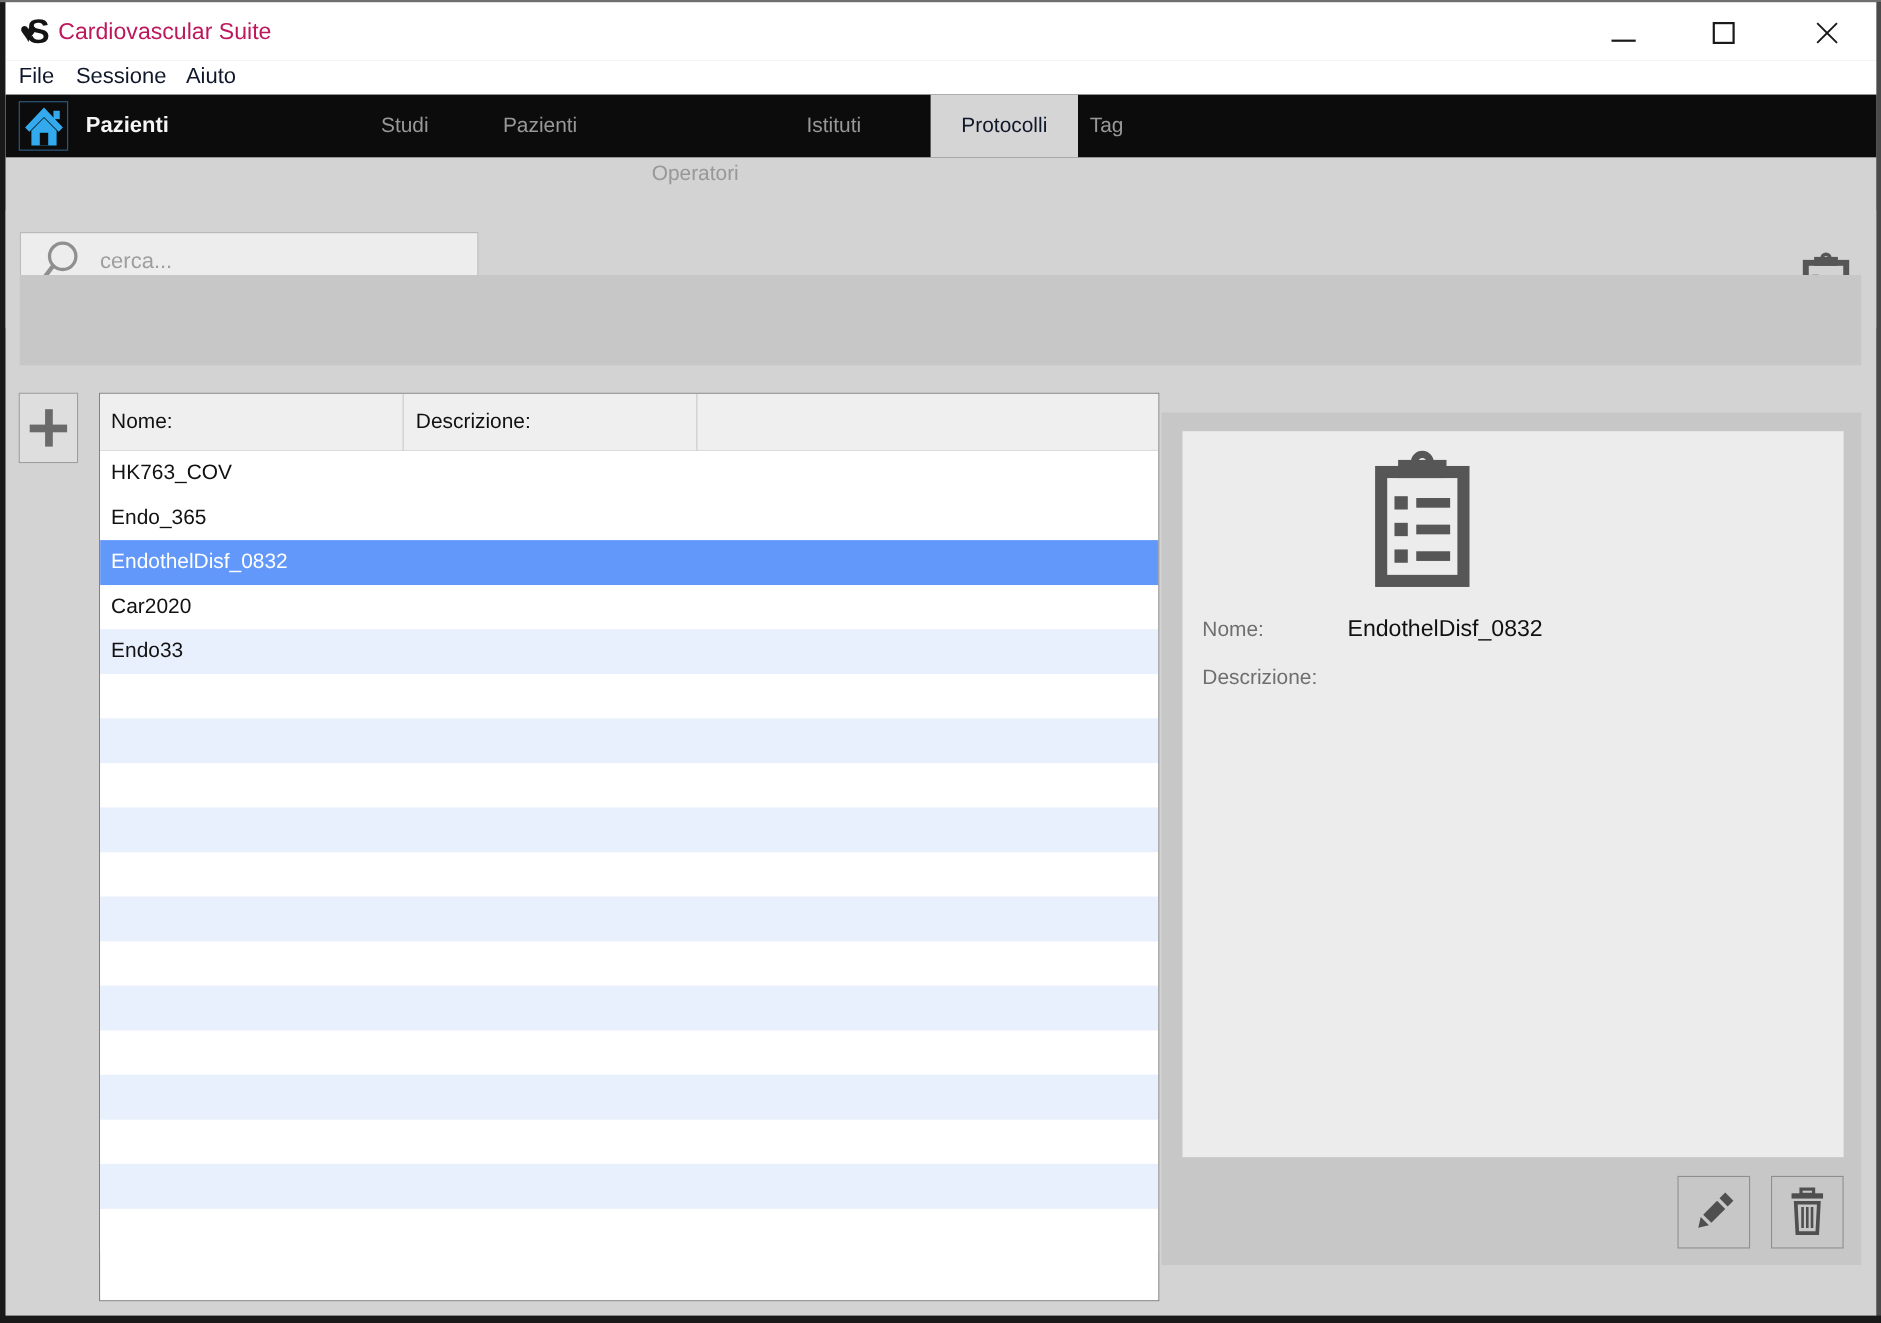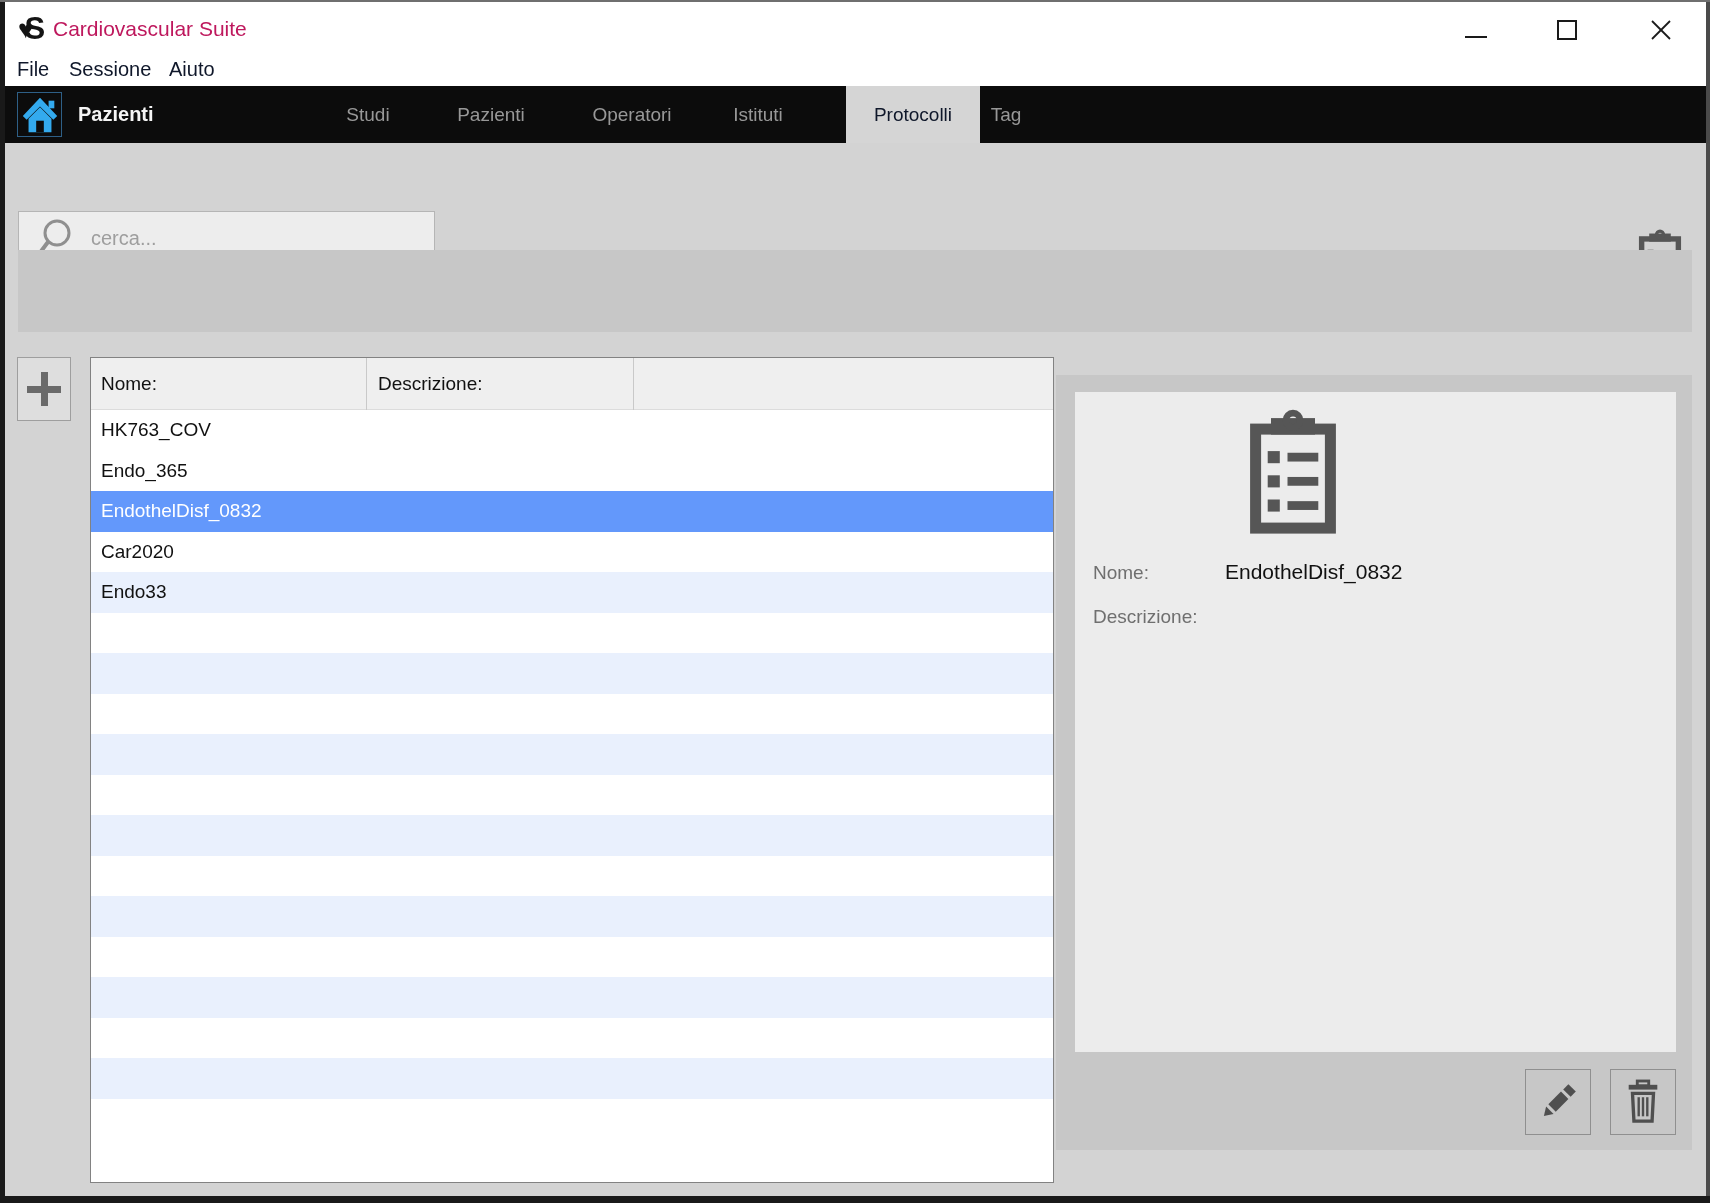--- a/index.html
+++ b/index.html
@@ -37,21 +37,21 @@
   .mi-1{left:58px;}
   .mi-2{left:158px;}
 
   
   .navbar{position:absolute;left:0;top:84px;width:100%;height:57px;background:var(--nav-black);}
   .home-btn{position:absolute;left:12px;top:6px;width:45px;height:45px;background:var(--nav-black);border:1px solid #2e5f86;display:flex;align-items:center;justify-content:center;}
   .nav-home-label{position:absolute;left:73px;top:0;height:57px;line-height:57px;font-size:20px;font-weight:bold;color:#f5f5f5;}
   .nav-tab{position:absolute;top:0;height:57px;line-height:57px;font-size:19px;color:#989898;text-align:center;}
   .tab-0{left:318px;width:90px;}
   .tab-1{left:436px;width:100px;}
-  .tab-2{left:572px;width:110px;}
+  .tab-2{left:572px;width:110px;margin-top:44px;}
   .tab-3{left:708px;width:90px;}
   .tab-4{left:841px;width:134px;background:var(--active-tab-gray);color:#0f172a;}
   .tab-5{left:966px;width:70px;}
 
   
   .toolbar-row{position:absolute;left:0;top:141px;width:100%;height:107px;background:#d3d3d3;margin-top:48px;}
   .searchbox{position:absolute;left:13px;top:20px;width:417px;height:55px;background:#ededed;border:1px solid #b5b5b5;display:flex;align-items:center;}
   .searchbox svg{margin-left:12px;flex:0 0 auto;}
   .searchbox input{border:none;outline:none;background:transparent;font-family:"Liberation Sans",sans-serif;font-size:20px;color:#333;width:320px;margin-left:14px;}
   .searchbox input::placeholder{color:#9e9e9e;}

